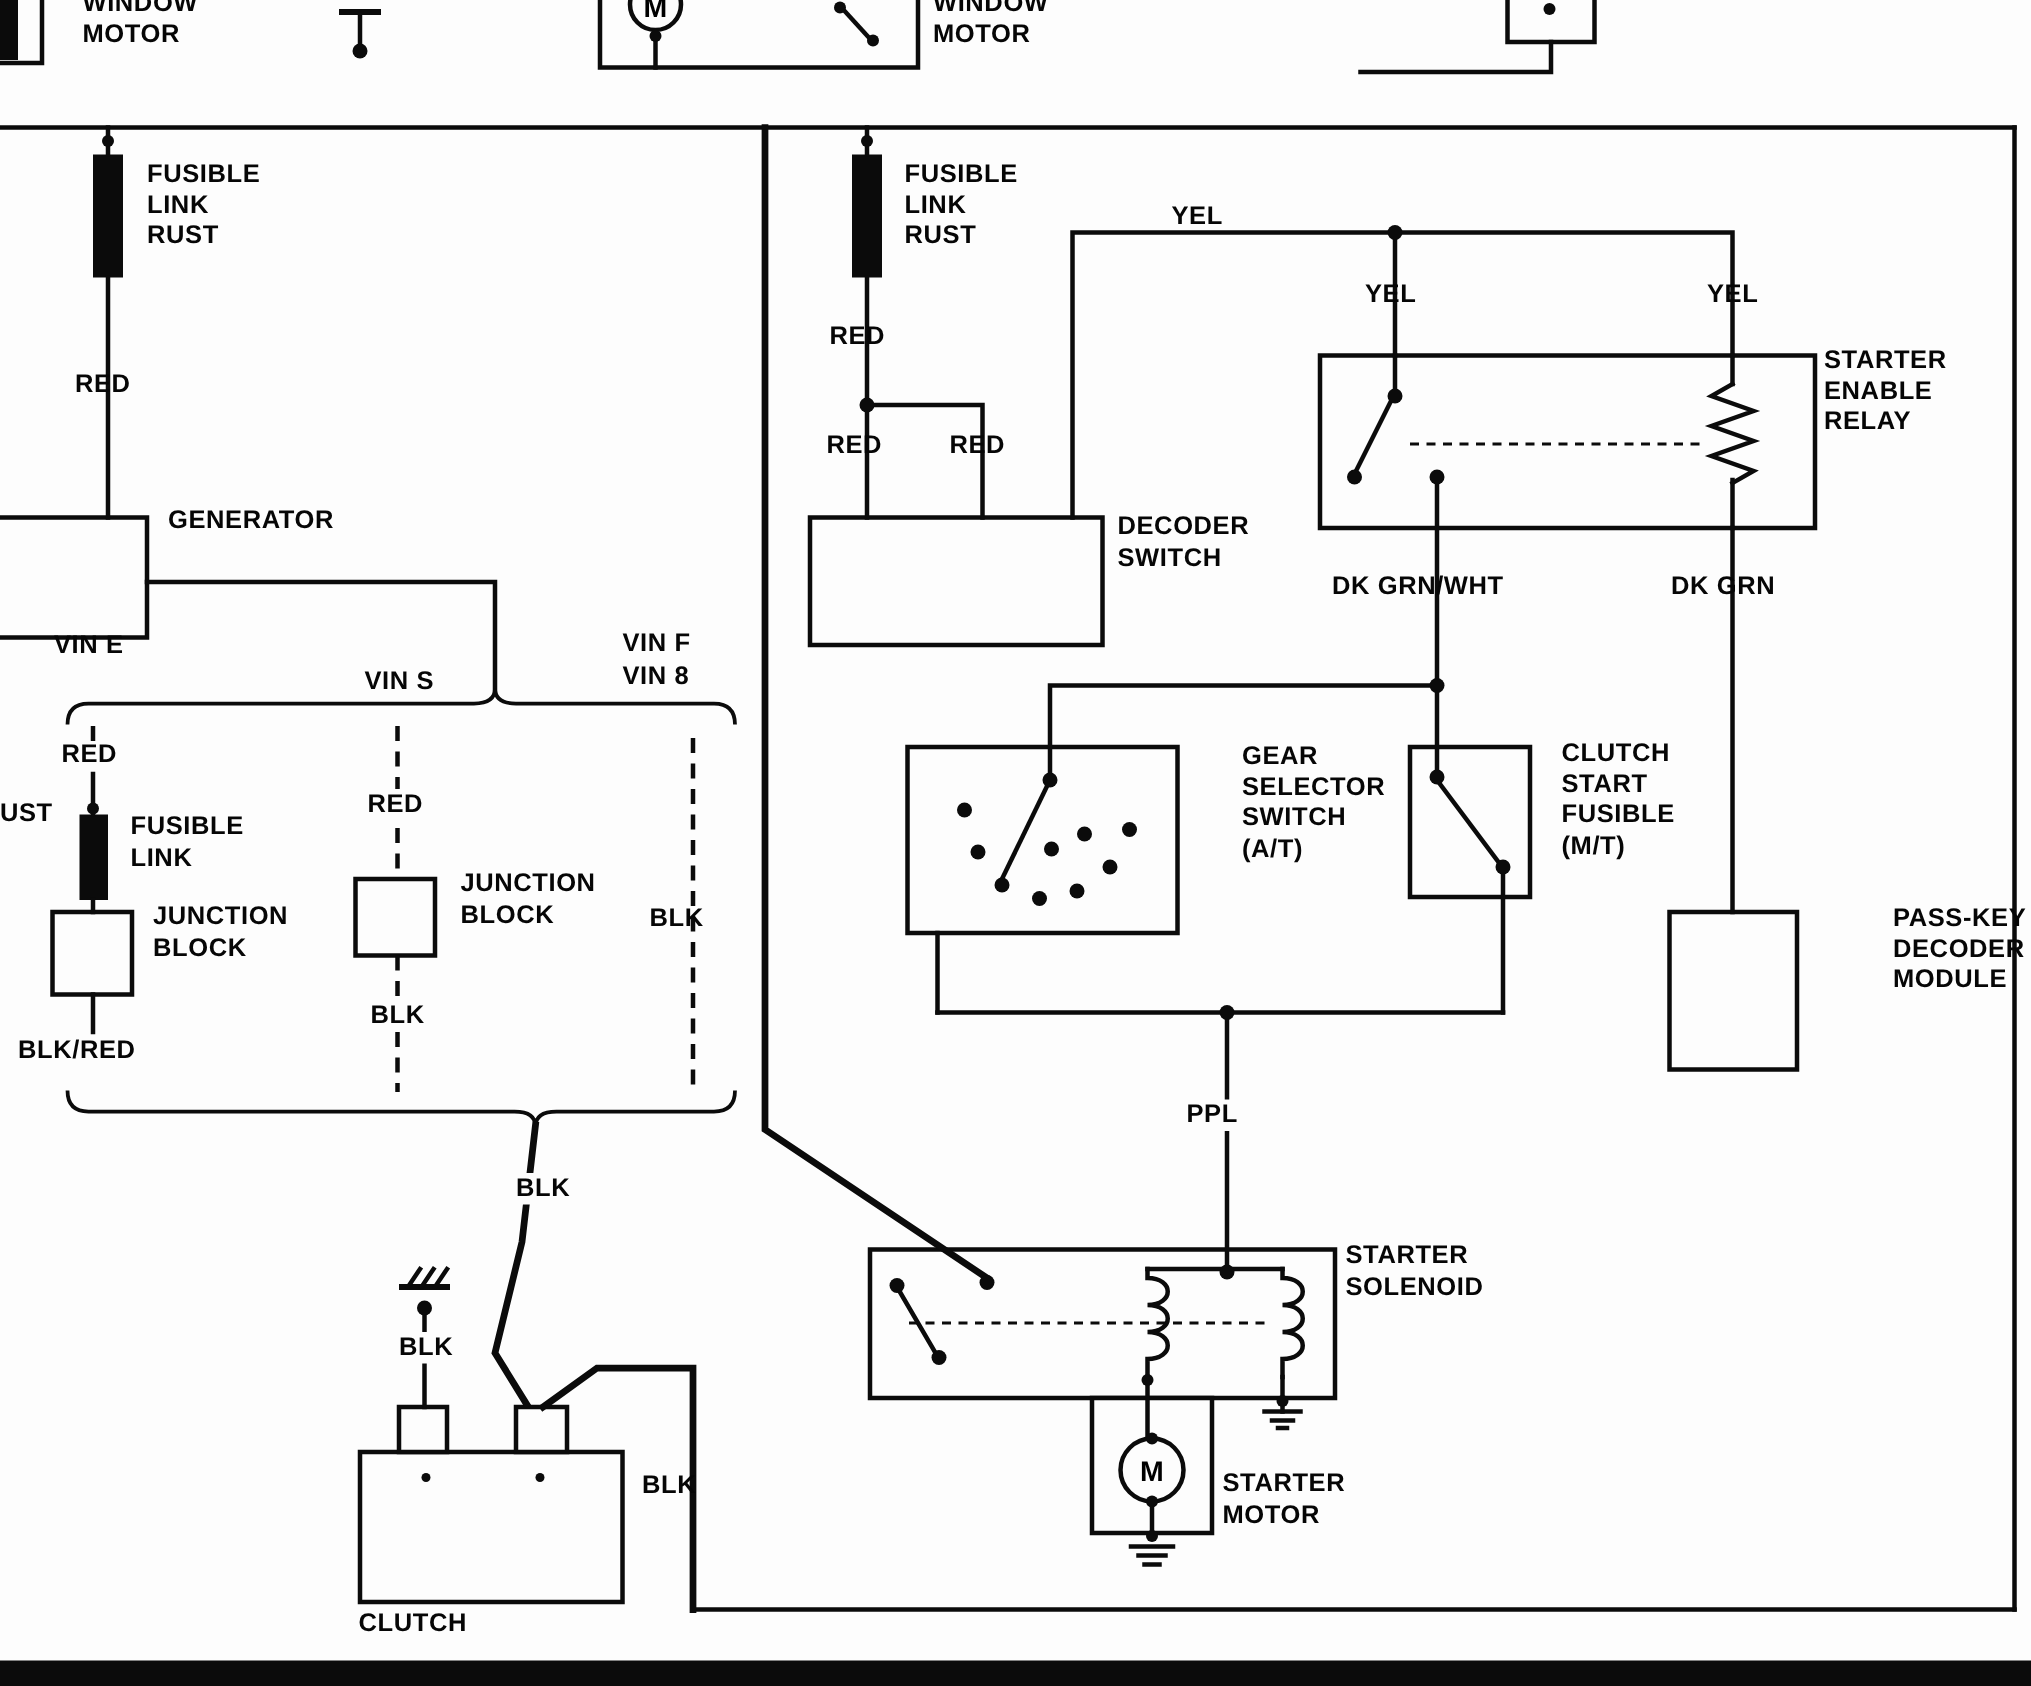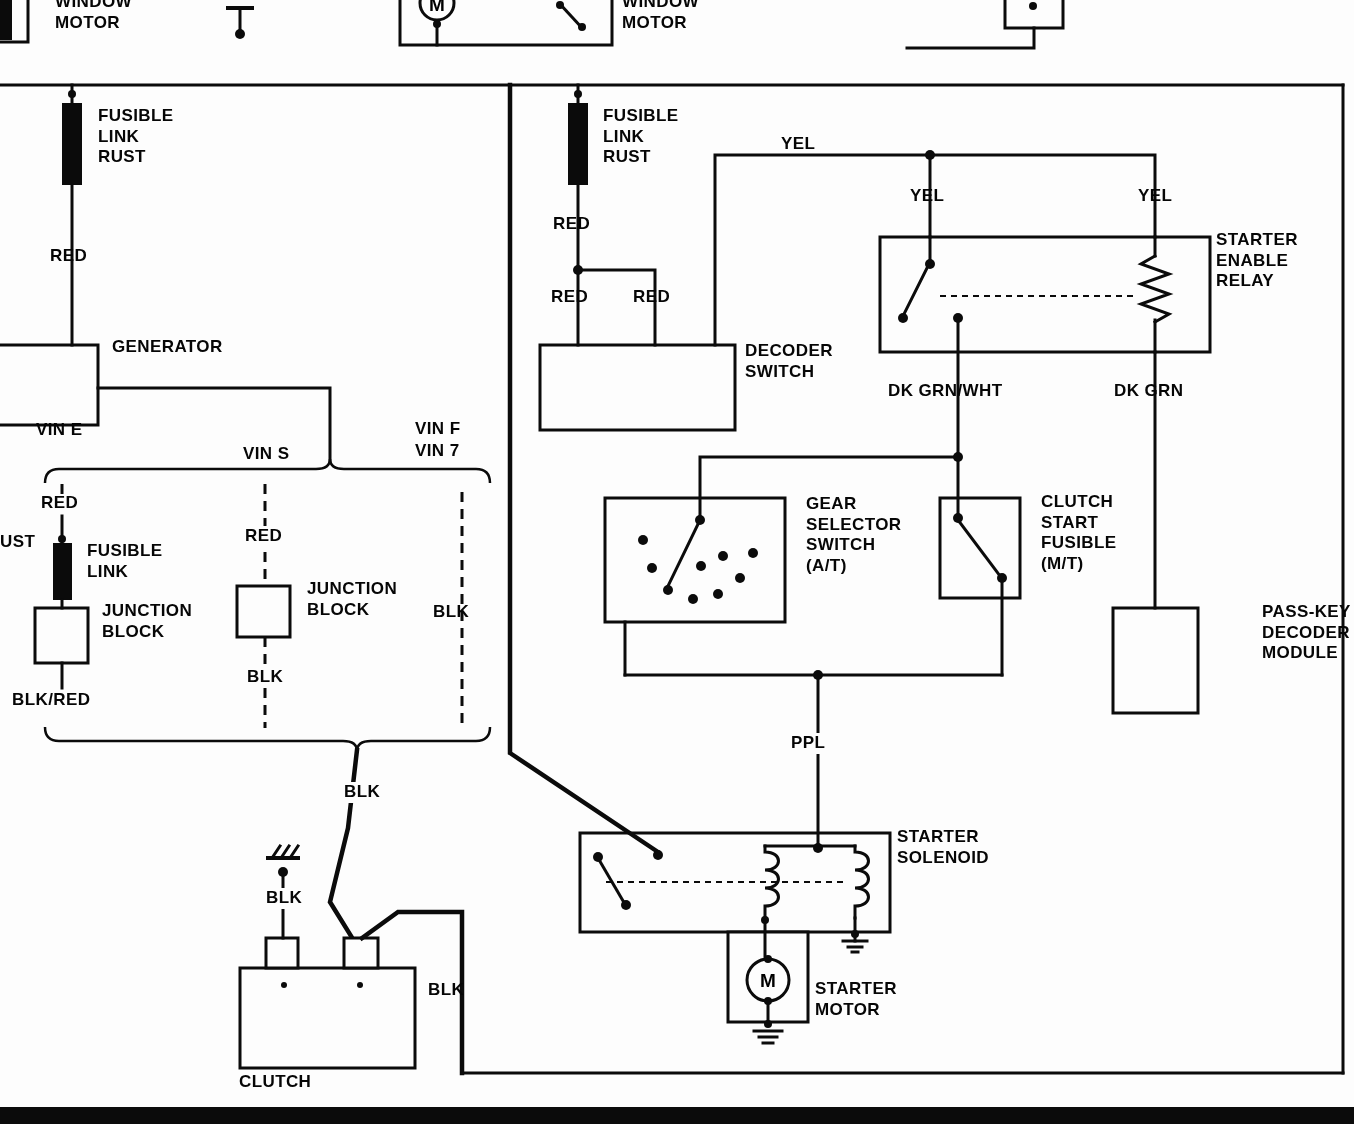--- a/index.html
+++ b/index.html
@@ -199,21 +199,21 @@
 
 <div class="lbl" style="left:98px;top:106px">FUSIBLE
 LINK
 RUST</div>
 <div class="lbl" style="left:50px;top:246px">RED</div>
 <div class="lbl" style="left:112px;top:337px">GENERATOR</div>
 
 <div class="lbl" style="left:36px;top:420px">VIN E</div>
 <div class="lbl" style="left:243px;top:444px">VIN S</div>
 <div class="lbl" style="left:415px;top:419px">VIN F</div>
-<div class="lbl" style="left:415px;top:441px">VIN 7</div>
+<div class="lbl" style="left:415px;top:441px">VIN 8</div>
 
 <div class="lbl" style="left:41px;top:493px">RED</div>
 <div class="lbl" style="left:0px;top:532px">UST</div>
 <div class="lbl" style="left:87px;top:541px">FUSIBLE
 LINK</div>
 <div class="lbl" style="left:102px;top:601px">JUNCTION
 BLOCK</div>
 <div class="lbl" style="left:12px;top:690px">BLK/RED</div>
 
 <div class="lbl mask" style="left:243px;top:526px">RED</div>
@@ -234,21 +234,21 @@
 <div class="lbl" style="left:781px;top:134px">YEL</div>
 
 <div class="lbl" style="left:910px;top:186px">YEL</div>
 <div class="lbl" style="left:1138px;top:186px">YEL</div>
 <div class="lbl" style="left:1216px;top:230px">STARTER
 ENABLE
 RELAY</div>
 <div class="lbl" style="left:888px;top:381px">DK GRN/WHT</div>
 <div class="lbl" style="left:1114px;top:381px">DK GRN</div>
 
-<div class="lbl" style="left:806px;top:494px">GEAR
+<div class="lbl" style="left:828px;top:494px">GEAR
 SELECTOR
 SWITCH
 (A/T)</div>
 <div class="lbl" style="left:1041px;top:492px">CLUTCH
 START
 FUSIBLE
 (M/T)</div>
 <div class="lbl" style="left:1262px;top:602px">PASS-KEY
 DECODER
 MODULE</div>

